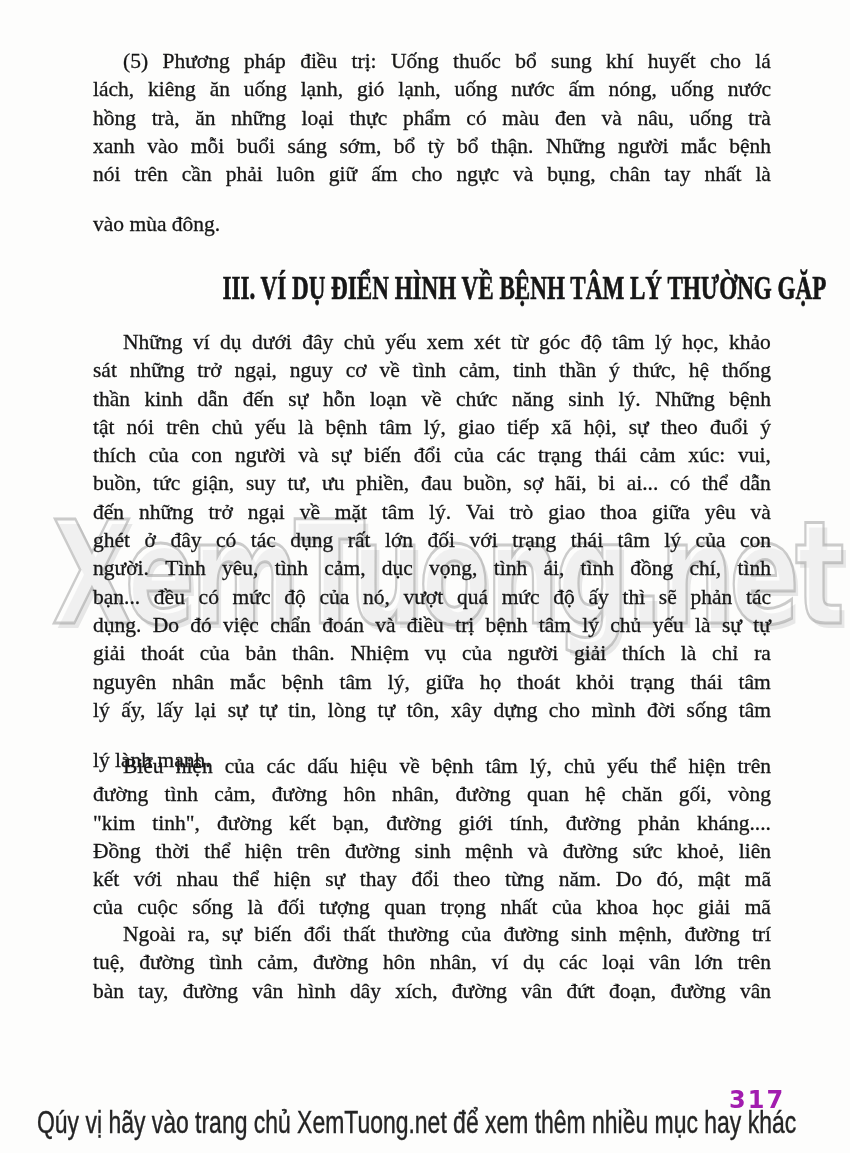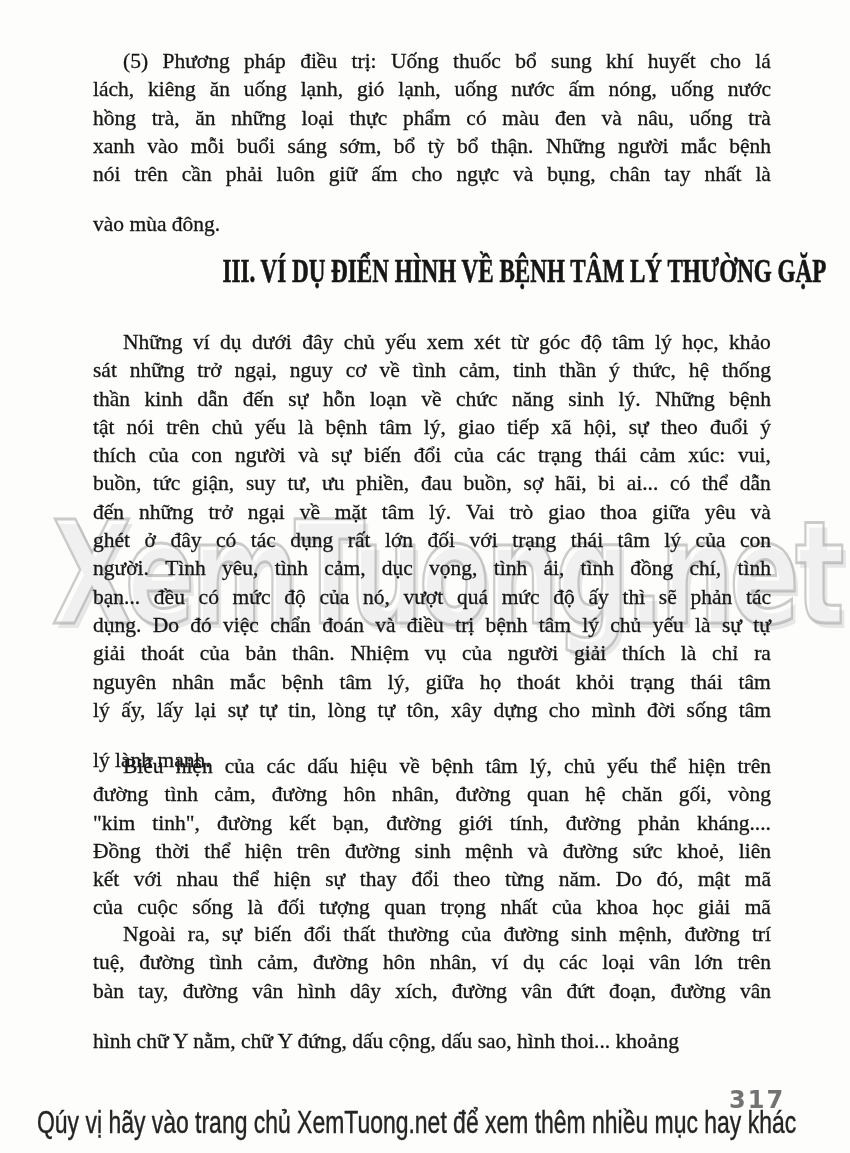--- a/index.html
+++ b/index.html
@@ -14,21 +14,21 @@
     font-family:"DejaVu Sans",sans-serif;font-weight:700;
     font-size:142px;line-height:1;letter-spacing:-6px;white-space:nowrap;
     color:rgba(252,252,252,0.45);
     -webkit-text-stroke:3px rgba(148,148,148,0.48);
     text-shadow:5px 5px 0 rgba(175,175,175,0.28);
     transform:scaleX(.73);transform-origin:left top;
   }
   
   .para{position:absolute;left:93px;width:678px;z-index:2;}
   .b0{top:47px}
-  .b1{top:249px;text-align:center;}
+  .b1{top:266px;text-align:center;}
   .b2{top:328px}
   .b3{top:752px}
   .b4{top:920px}
   .line{
     height:28.3px;line-height:28.3px;
     font-size:21.5px;
     -webkit-text-stroke:.3px #161616;
     overflow:visible;white-space:nowrap;
   }
   .line.just{display:flex;justify-content:space-between;}
@@ -36,21 +36,21 @@
   .line.last{white-space:nowrap;margin-top:22px;}
   .heading-inner{
     display:inline-block;font-weight:700;font-size:33px;line-height:44px;
     white-space:nowrap;-webkit-text-stroke:.6px #111;
     transform:scaleX(.70);transform-origin:center top;
   }
   
   .pagenum{
     position:absolute;top:1086px;left:729px;z-index:3;
     font-family:"DejaVu Sans",sans-serif;font-size:24px;font-weight:600;
-    color:#737373;letter-spacing:2px;
+    color:#a21caf;letter-spacing:2px;
   }
   .footer{
     position:absolute;top:1103px;left:37px;z-index:3;
     font-family:"Liberation Sans",sans-serif;font-size:31px;line-height:40px;
     color:#242424;white-space:nowrap;-webkit-text-stroke:.4px #242424;
     transform:scaleX(.74);transform-origin:left top;
   }
 </style>
 </head>
 <body>
@@ -520,18 +520,17 @@
           <span>hình</span>
           <span>dây</span>
           <span>xích,</span>
           <span>đường</span>
           <span>vân</span>
           <span>đứt</span>
           <span>đoạn,</span>
           <span>đường</span>
           <span>vân</span>
         </div>
-        <div class="line last">hình chữ Y nằm, chữ Y đứng, dấu cộng, dấu sao, hình thoi... khoảng</div>
       </div>
     </div>
   <div class="pagenum">317</div>
   <div class="footer">Qúy vị hãy vào trang chủ XemTuong.net để xem thêm nhiều mục hay khác</div>
 </div>
 
 </body></html>

